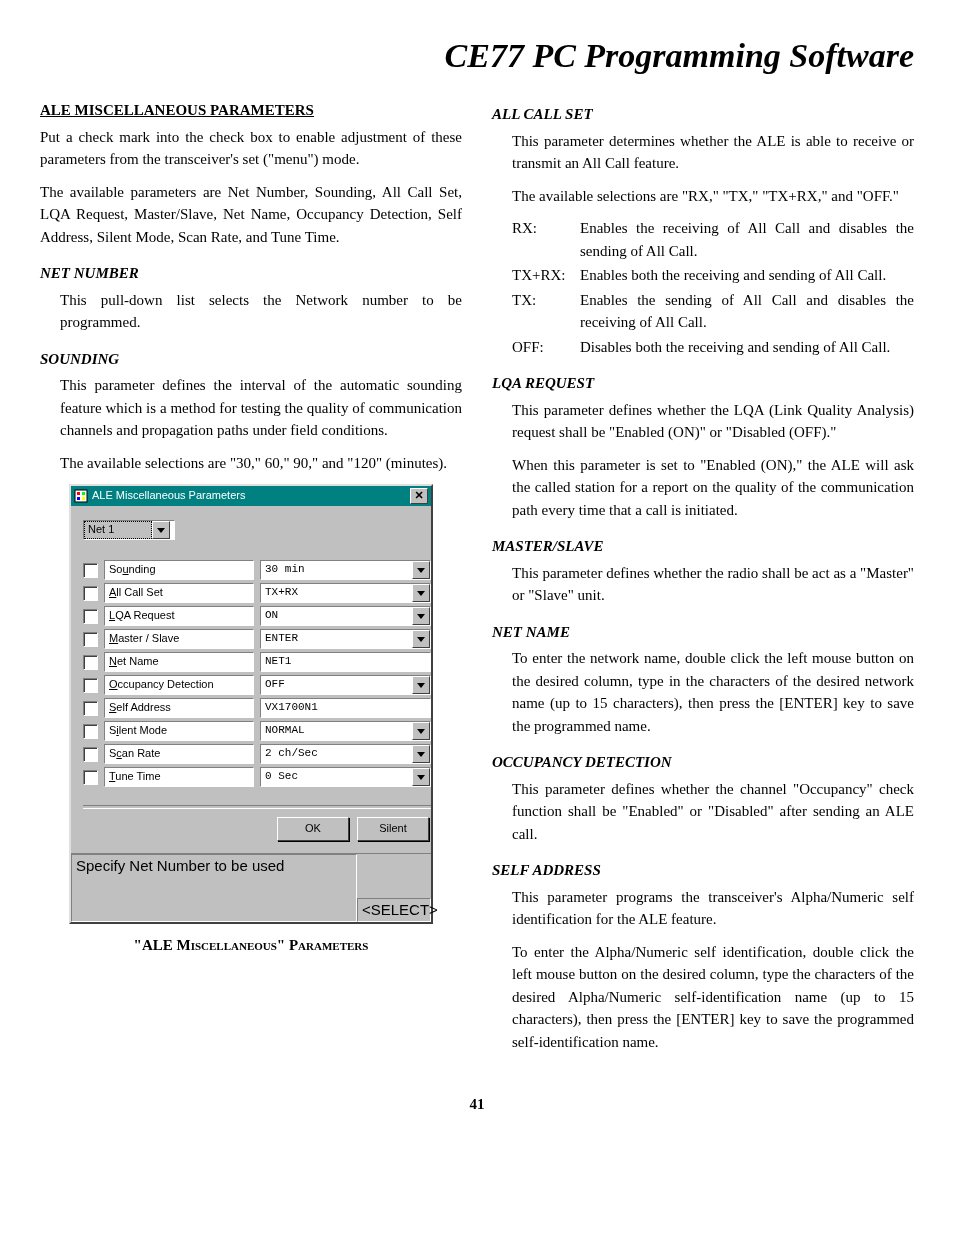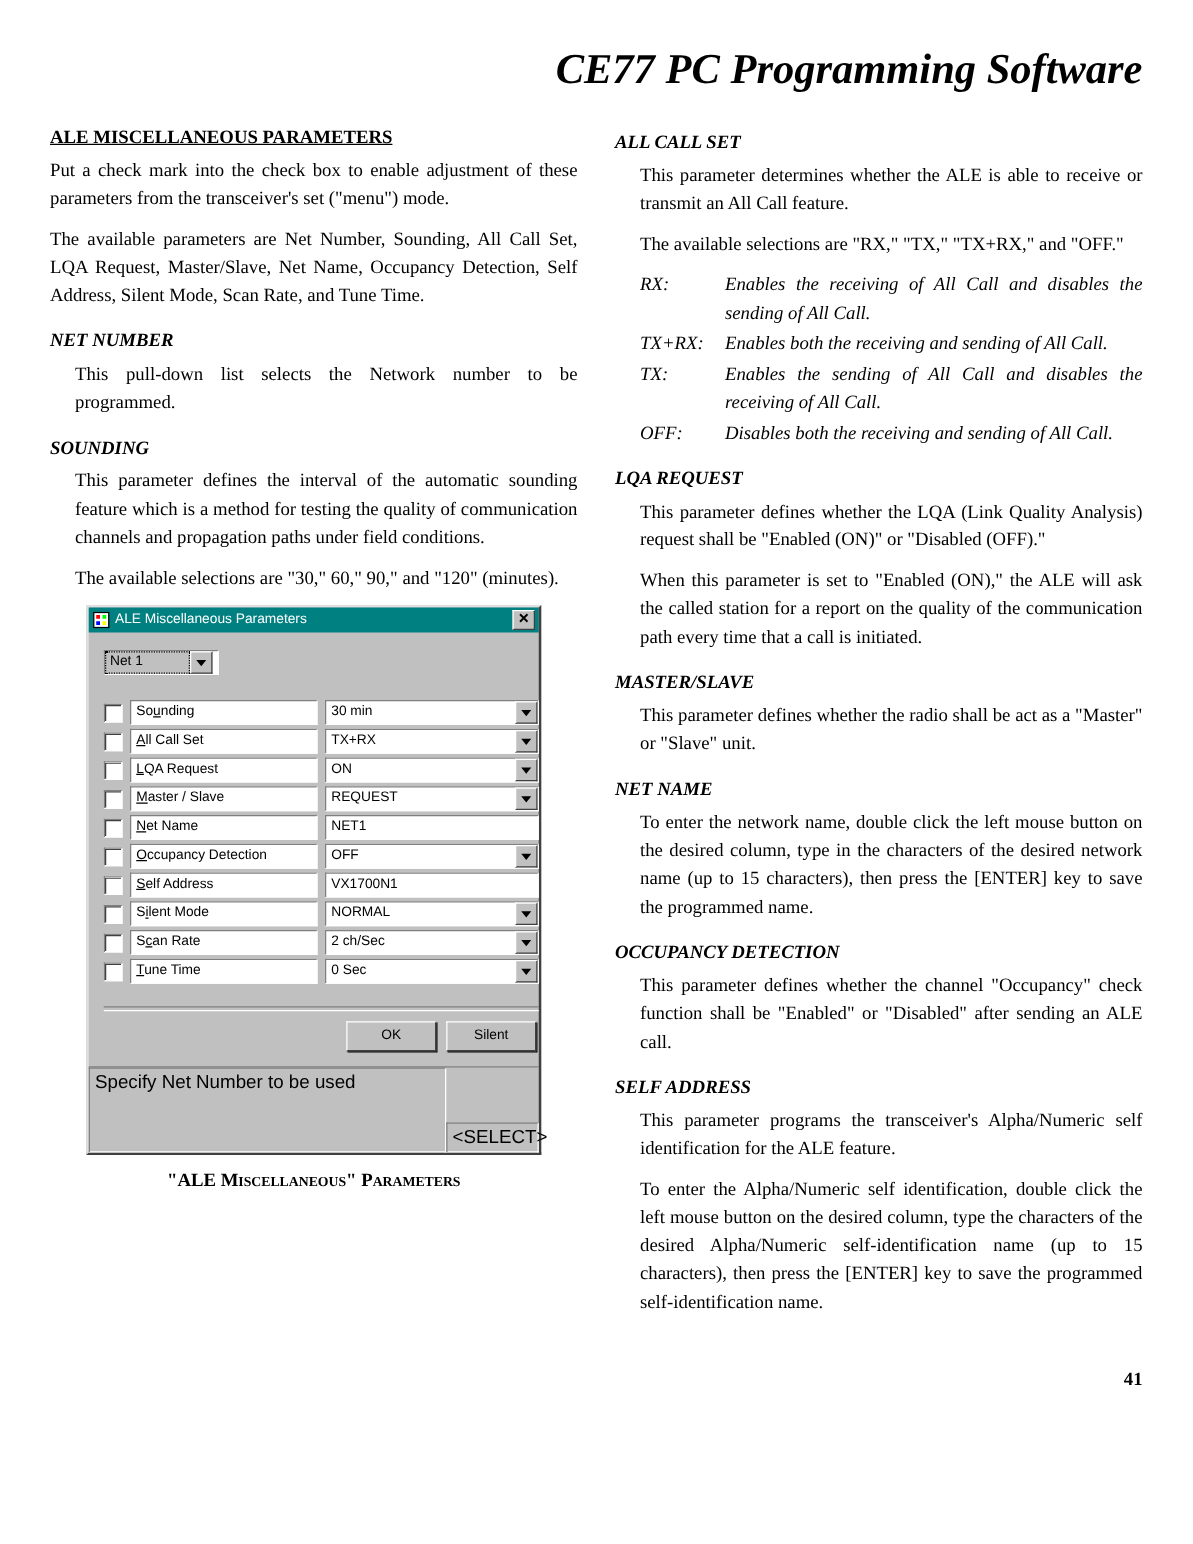--- a/index.html
+++ b/index.html
@@ -29,32 +29,32 @@
       font-family: Georgia, serif;
     }
     .h2 {
       font-weight: bold;
       font-style: italic;
       font-size: 15px;
       margin: 14px 0 4px 0;
     }
     .para { text-align: justify; margin: 4px 0 10px 0; }
     .indent { padding-left: 20px; }
-    .dl { padding-left: 20px; font-style: italic; }
+    .dl { padding-left: 20px; }
     .dl .row { display: flex; gap: 8px; margin: 2px 0; text-align: justify; }
     .dl .term { flex: 0 0 60px; }
     .dl .def { flex: 1; }
     .figure-caption {
       text-align: center;
       font-weight: bold;
       font-variant: small-caps;
       margin-top: 10px;
       font-size: 15px;
     }
-    .page-num { text-align: right; font-weight: bold; margin-top: 30px; }
+    .page-num { text-align: center; font-weight: bold; margin-top: 30px; }
 
     
     .dialog {
       width: 360px;
       margin: 10px auto;
       background: #c0c0c0;
       border: 2px solid;
       border-color: #dfdfdf #404040 #404040 #dfdfdf;
       font-family: 'MS Sans Serif', Tahoma, Arial, sans-serif;
       font-size: 11px;
@@ -110,20 +110,21 @@
       height: 14px;
     }
     .param-label u { text-decoration: underline; }
     .param-value {
       flex: 1;
       display: flex;
       background: #fff;
       border: 1px solid; border-color: #808080 #fff #fff #808080;
       height: 18px;
       align-items: stretch;
+      font-family: Liberation Mono, monospace;
     }
     .param-value .v { flex: 1; padding: 2px 4px; }
     .param-value .arrow {
       width: 16px;
       background: #c0c0c0;
       border: 1px solid; border-color: #fff #404040 #404040 #fff;
       display: flex; align-items: center; justify-content: center;
     }
     .divider {
       height: 2px;
@@ -225,21 +226,21 @@
                 <span class="v">ON</span>
                 <span class="arrow">
                   <span class="tri-down"></span>
                 </span>
               </div>
             </div>
             <div class="param-row">
               <div class="checkbox"></div>
               <div class="param-label"><u>M</u>aster / Slave</div>
               <div class="param-value">
-                <span class="v">REQUEST</span>
+                <span class="v">ENTER</span>
                 <span class="arrow">
                   <span class="tri-down"></span>
                 </span>
               </div>
             </div>
             <div class="param-row">
               <div class="checkbox"></div>
               <div class="param-label"><u>N</u>et Name</div>
               <div class="param-value">
                 <span class="v">NET1</span>

